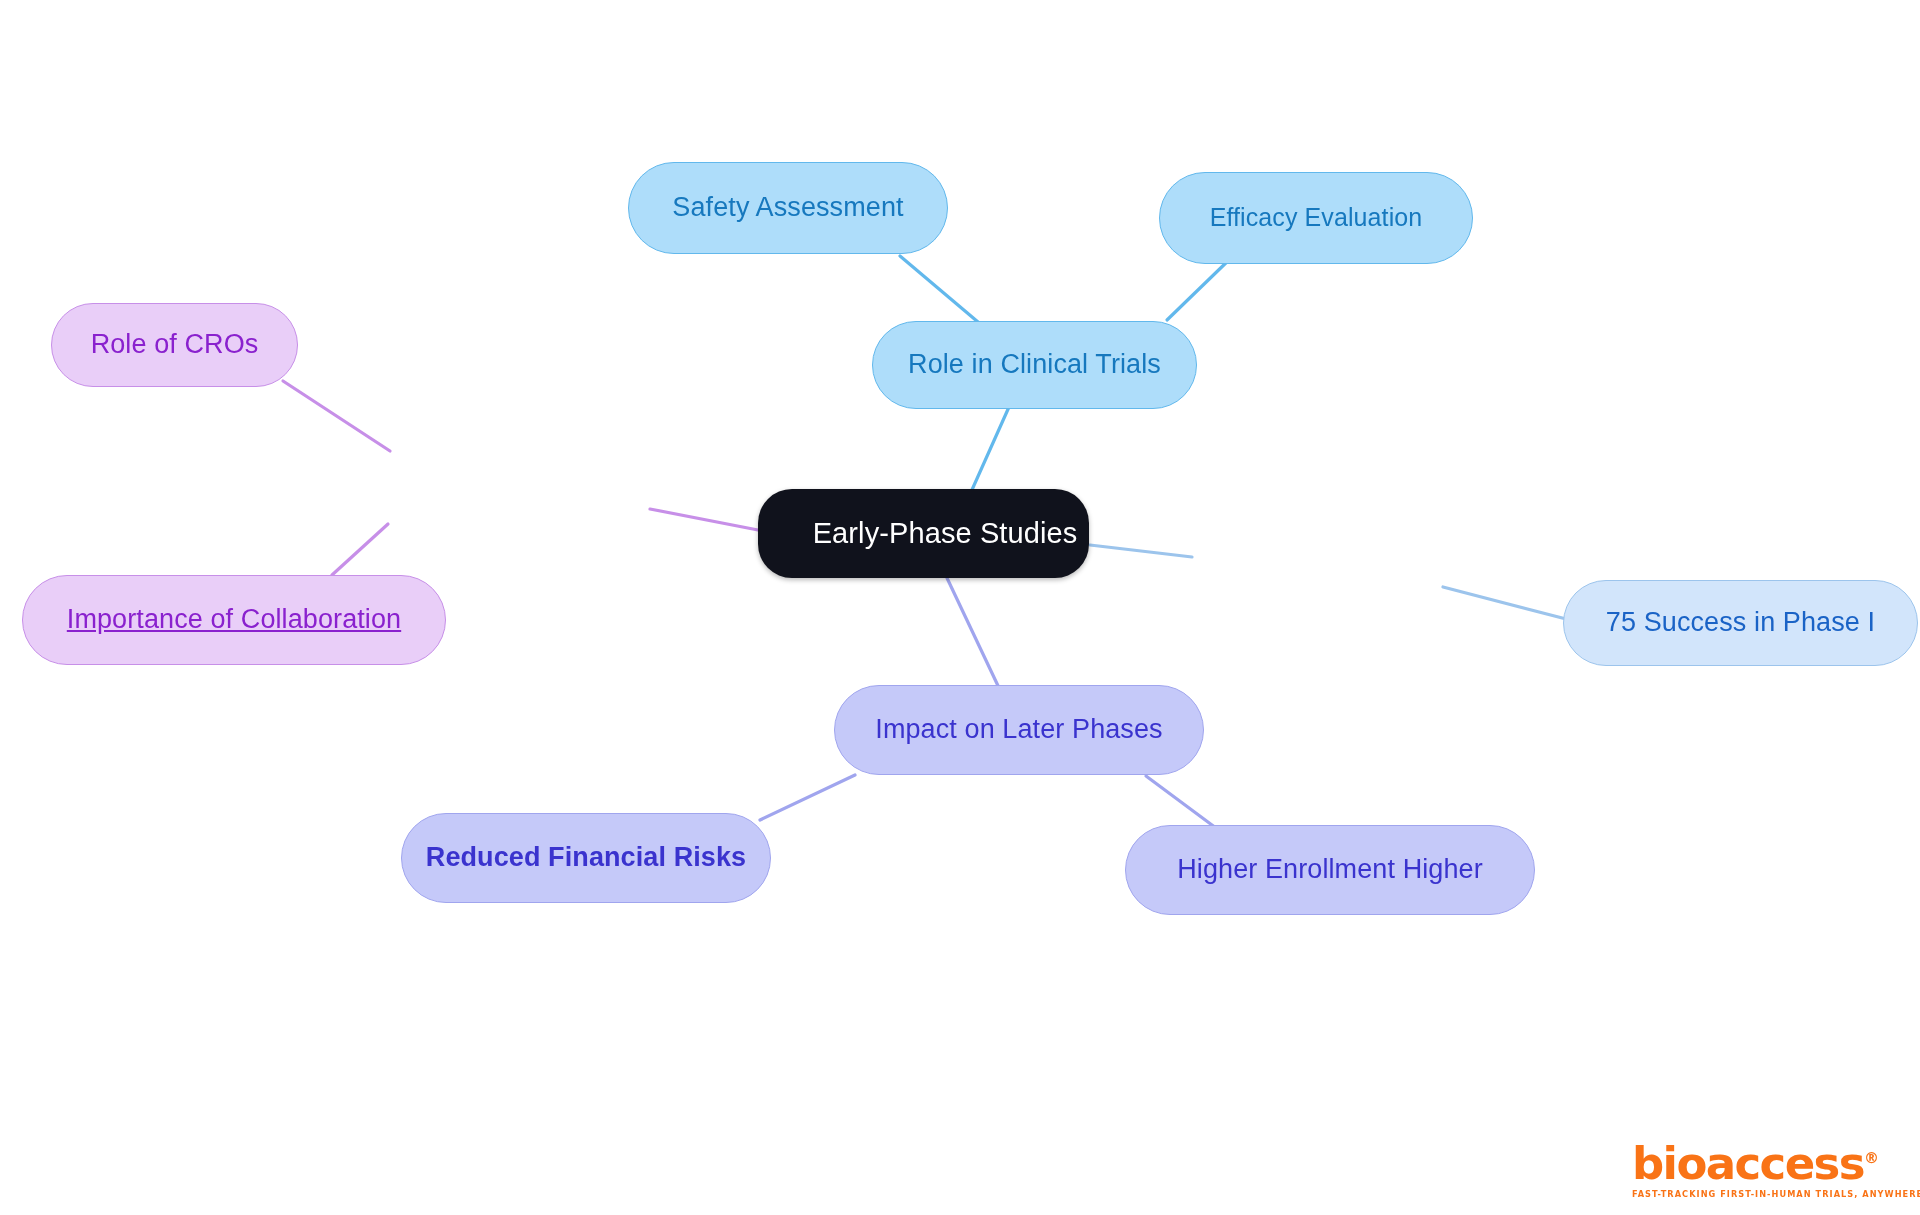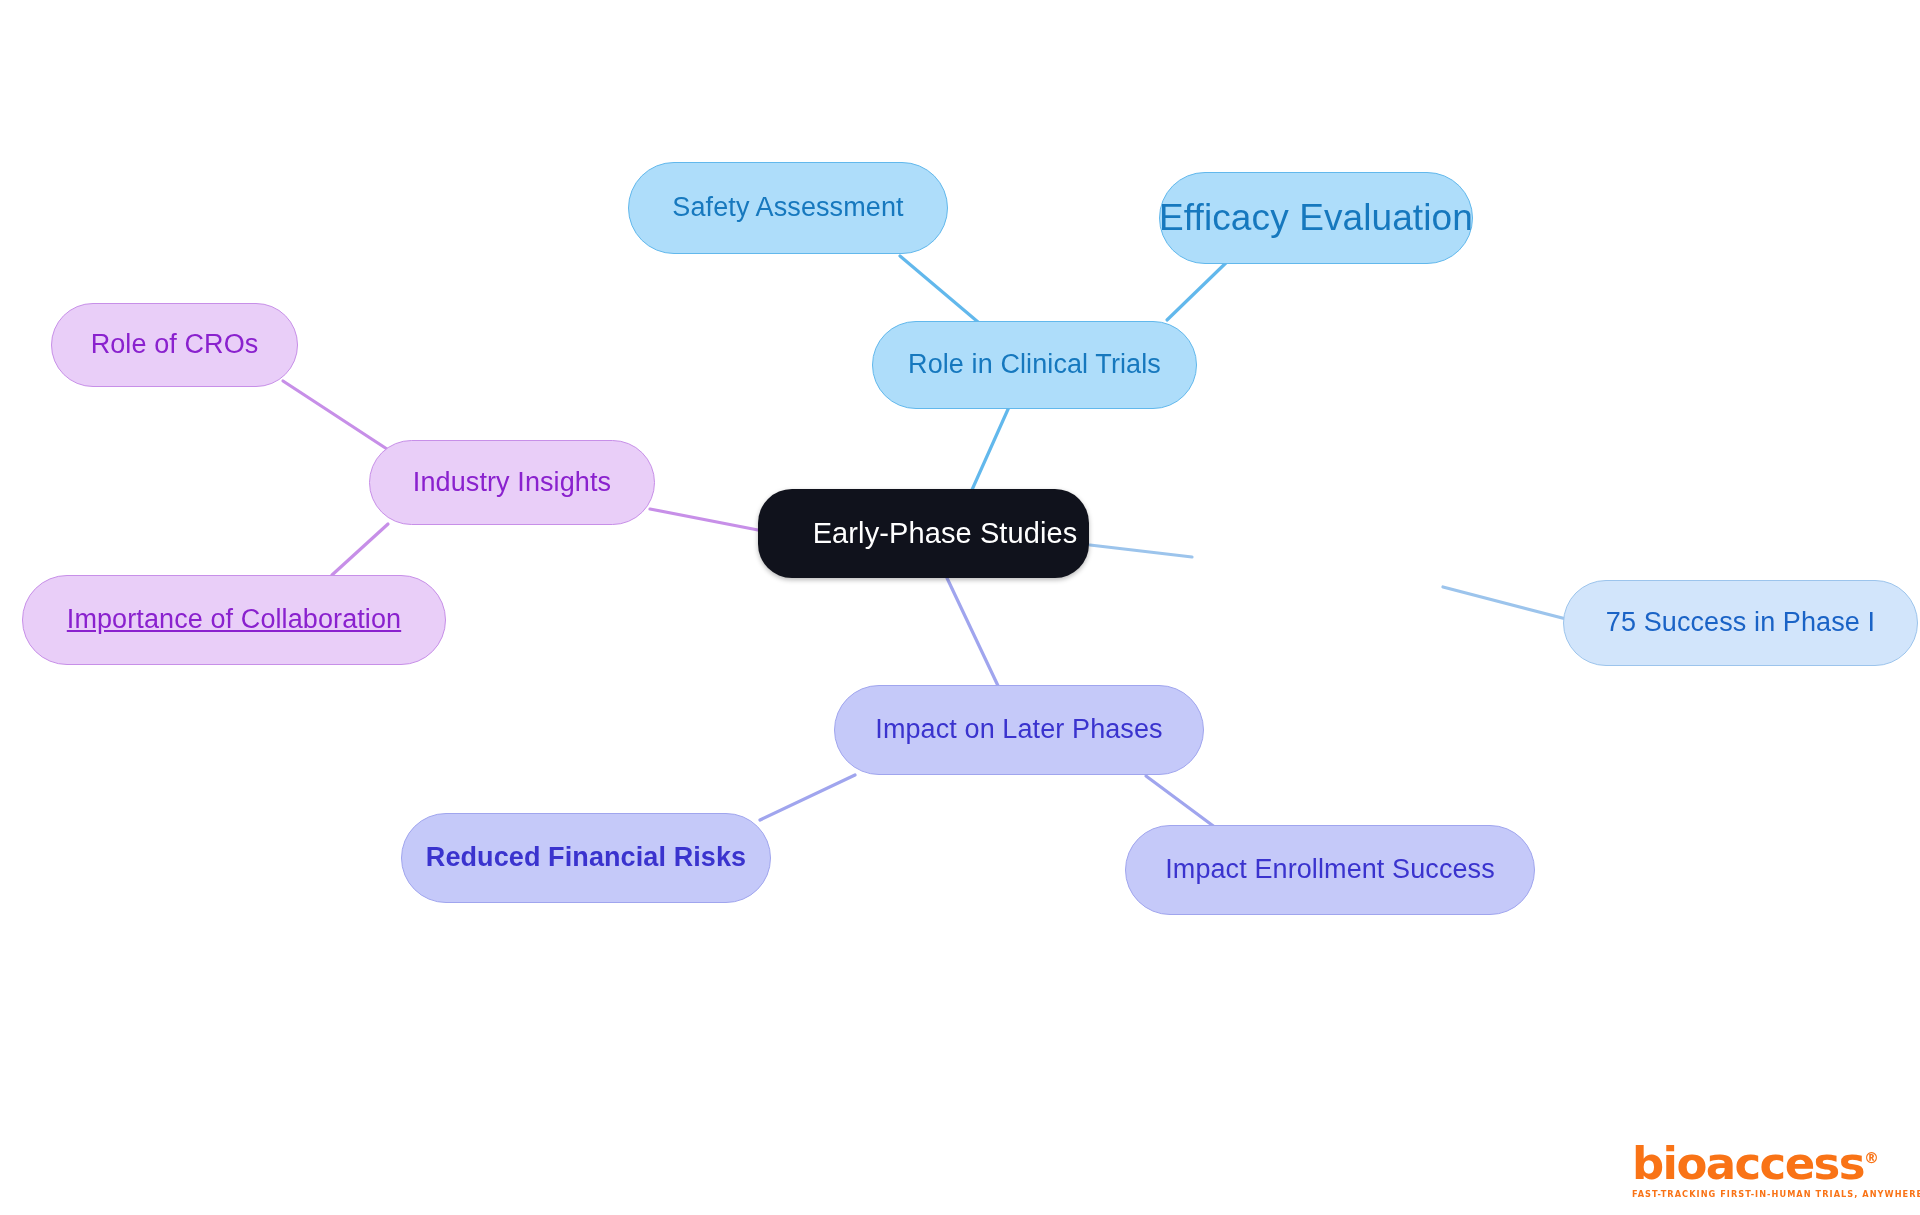--- a/index.html
+++ b/index.html
@@ -120,55 +120,52 @@
 
     <path d="M 390 451 L 283 381" fill="none" stroke="#C78FE8" stroke-width="3.2" stroke-linecap="round"></path>
 
     <path d="M 388 524 L 332 575" fill="none" stroke="#C78FE8" stroke-width="3.2" stroke-linecap="round"></path>
   </svg>
 
   <div class="node c-blue" style="left:628px; top:162px; width:320px; height:92px; font-size:27px;">
     <span class="node-label">Safety Assessment</span>
   </div>
 
-  <div class="node c-blue" style="left:1159px; top:172px; width:314px; height:92px; font-size:37px;">
+  <div class="node c-blue" style="left:1159px; top:172px; width:314px; height:92px; font-size:25px;">
     <span class="node-label">Efficacy Evaluation</span>
   </div>
 
   <div class="node c-blue" style="left:872px; top:321px; width:325px; height:88px; font-size:27px;align-items:center;">
     <span class="node-label">Role in Clinical Trials</span>
   </div>
 
 
   <div class="node c-lightblue" style="left:1563px; top:580px; width:355px; height:86px; font-size:27px;">
     <span class="node-label">75 Success in Phase I</span>
   </div>
 
   <div class="node c-violet" style="left:51px; top:303px; width:247px; height:84px; font-size:27px;">
     <span class="node-label">Role of CROs</span>
   </div>
 
-  <div class="node c-violet" style="left:369px; top:440px; width:286px; height:85px; font-size:27px;">
-    <span class="node-label">Industry Insights</span>
-  </div>
 
   <div class="node c-violet" style="left:22px; top:575px; width:424px; height:90px; font-size:27px;text-decoration:underline;">
     <span class="node-label">Importance of Collaboration</span>
   </div>
 
   <div class="node c-periwinkle" style="left:834px; top:685px; width:370px; height:90px; font-size:27px;">
     <span class="node-label">Impact on Later Phases</span>
   </div>
 
   <div class="node c-periwinkle" style="left:401px; top:813px; width:370px; height:90px; font-size:27px;font-weight:bold;">
     <span class="node-label">Reduced Financial Risks</span>
   </div>
 
   <div class="node c-periwinkle" style="left:1125px; top:825px; width:410px; height:90px; font-size:27px;">
-    <span class="node-label">Impact Enrollment Success</span>
+    <span class="node-label">Higher Enrollment Higher</span>
   </div>
 
   <div class="node root c-dark" style="left:758px; top:489px; width:331px; height:89px; font-size:29px;">
     <span class="node-label">Early-Phase Studies</span>
   </div>
 
 </div>
 
 <div id="brand-logo">
   <span class="logo-word"><span>bioaccess</span><span class="logo-reg">®</span></span>

